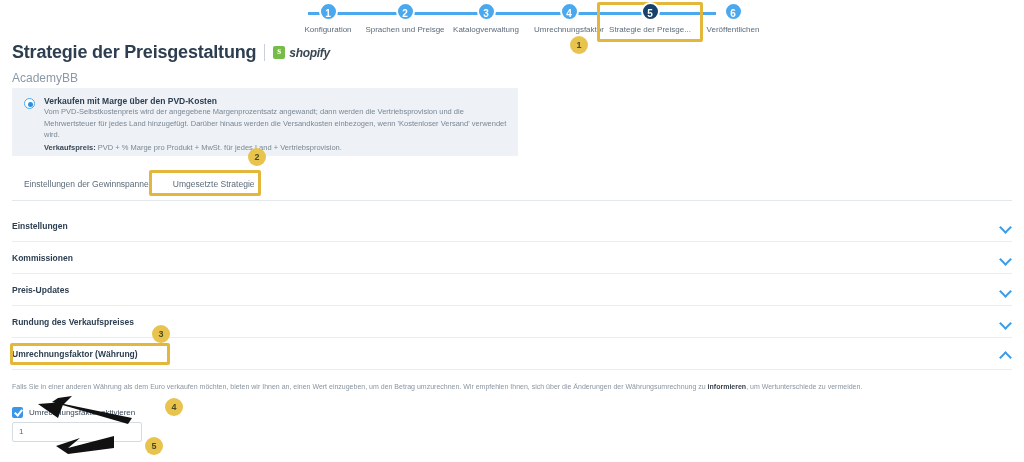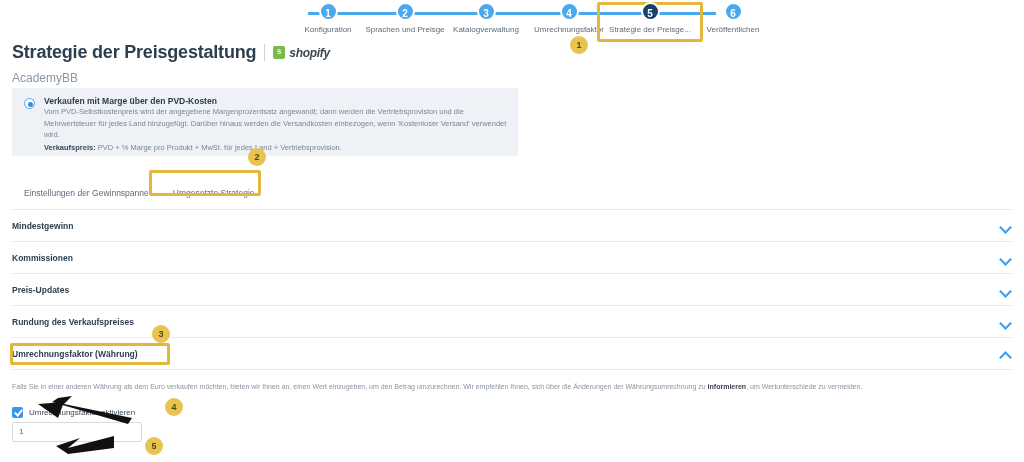--- a/index.html
+++ b/index.html
@@ -80,21 +80,21 @@
   .info-body { flex: 1; }
   .info-title { font-size: 8.5px; font-weight: bold; color: #2c3e50; }
   .info-desc {
     font-size: 7.5px; color: #7a8794; line-height: 1.55; 
   }
   .info-price { font-size: 7.5px; color: #7a8794; margin-top: 2px; }
   .info-price b { color: #3c4858; }
 
   
   .tabs {
-    position: absolute; left: 12px; top: 184px; width: 1000px; height: 26px;
+    position: absolute; left: 12px; top: 175px; width: 1000px; height: 26px;
     border-bottom: 1px solid #e3e8ed;
     display: flex; align-items: flex-start;
   }
   .tab {
     font-size: 8.5px; color: #5d6b7a; padding: 4px 12px 8px 12px;
     white-space: nowrap;
   }
   .tab.active { color: #4aa8ef; }
 
   
@@ -210,21 +210,21 @@
   </div>
 
   <div class="tabs">
     <div class="tab">Einstellungen der Gewinnspanne</div>
     <div class="tab">Umgesetzte Strategie</div>
   </div>
 
   <div class="accordion">
 
     <div class="acc-row">
-      <div class="acc-label">Mindestgewinn</div>
+      <div class="acc-label">Einstellungen</div>
       <div class="chev"></div>
     </div>
 
     <div class="acc-row">
       <div class="acc-label">Kommissionen</div>
       <div class="chev"></div>
     </div>
 
     <div class="acc-row">
       <div class="acc-label">Preis-Updates</div>

